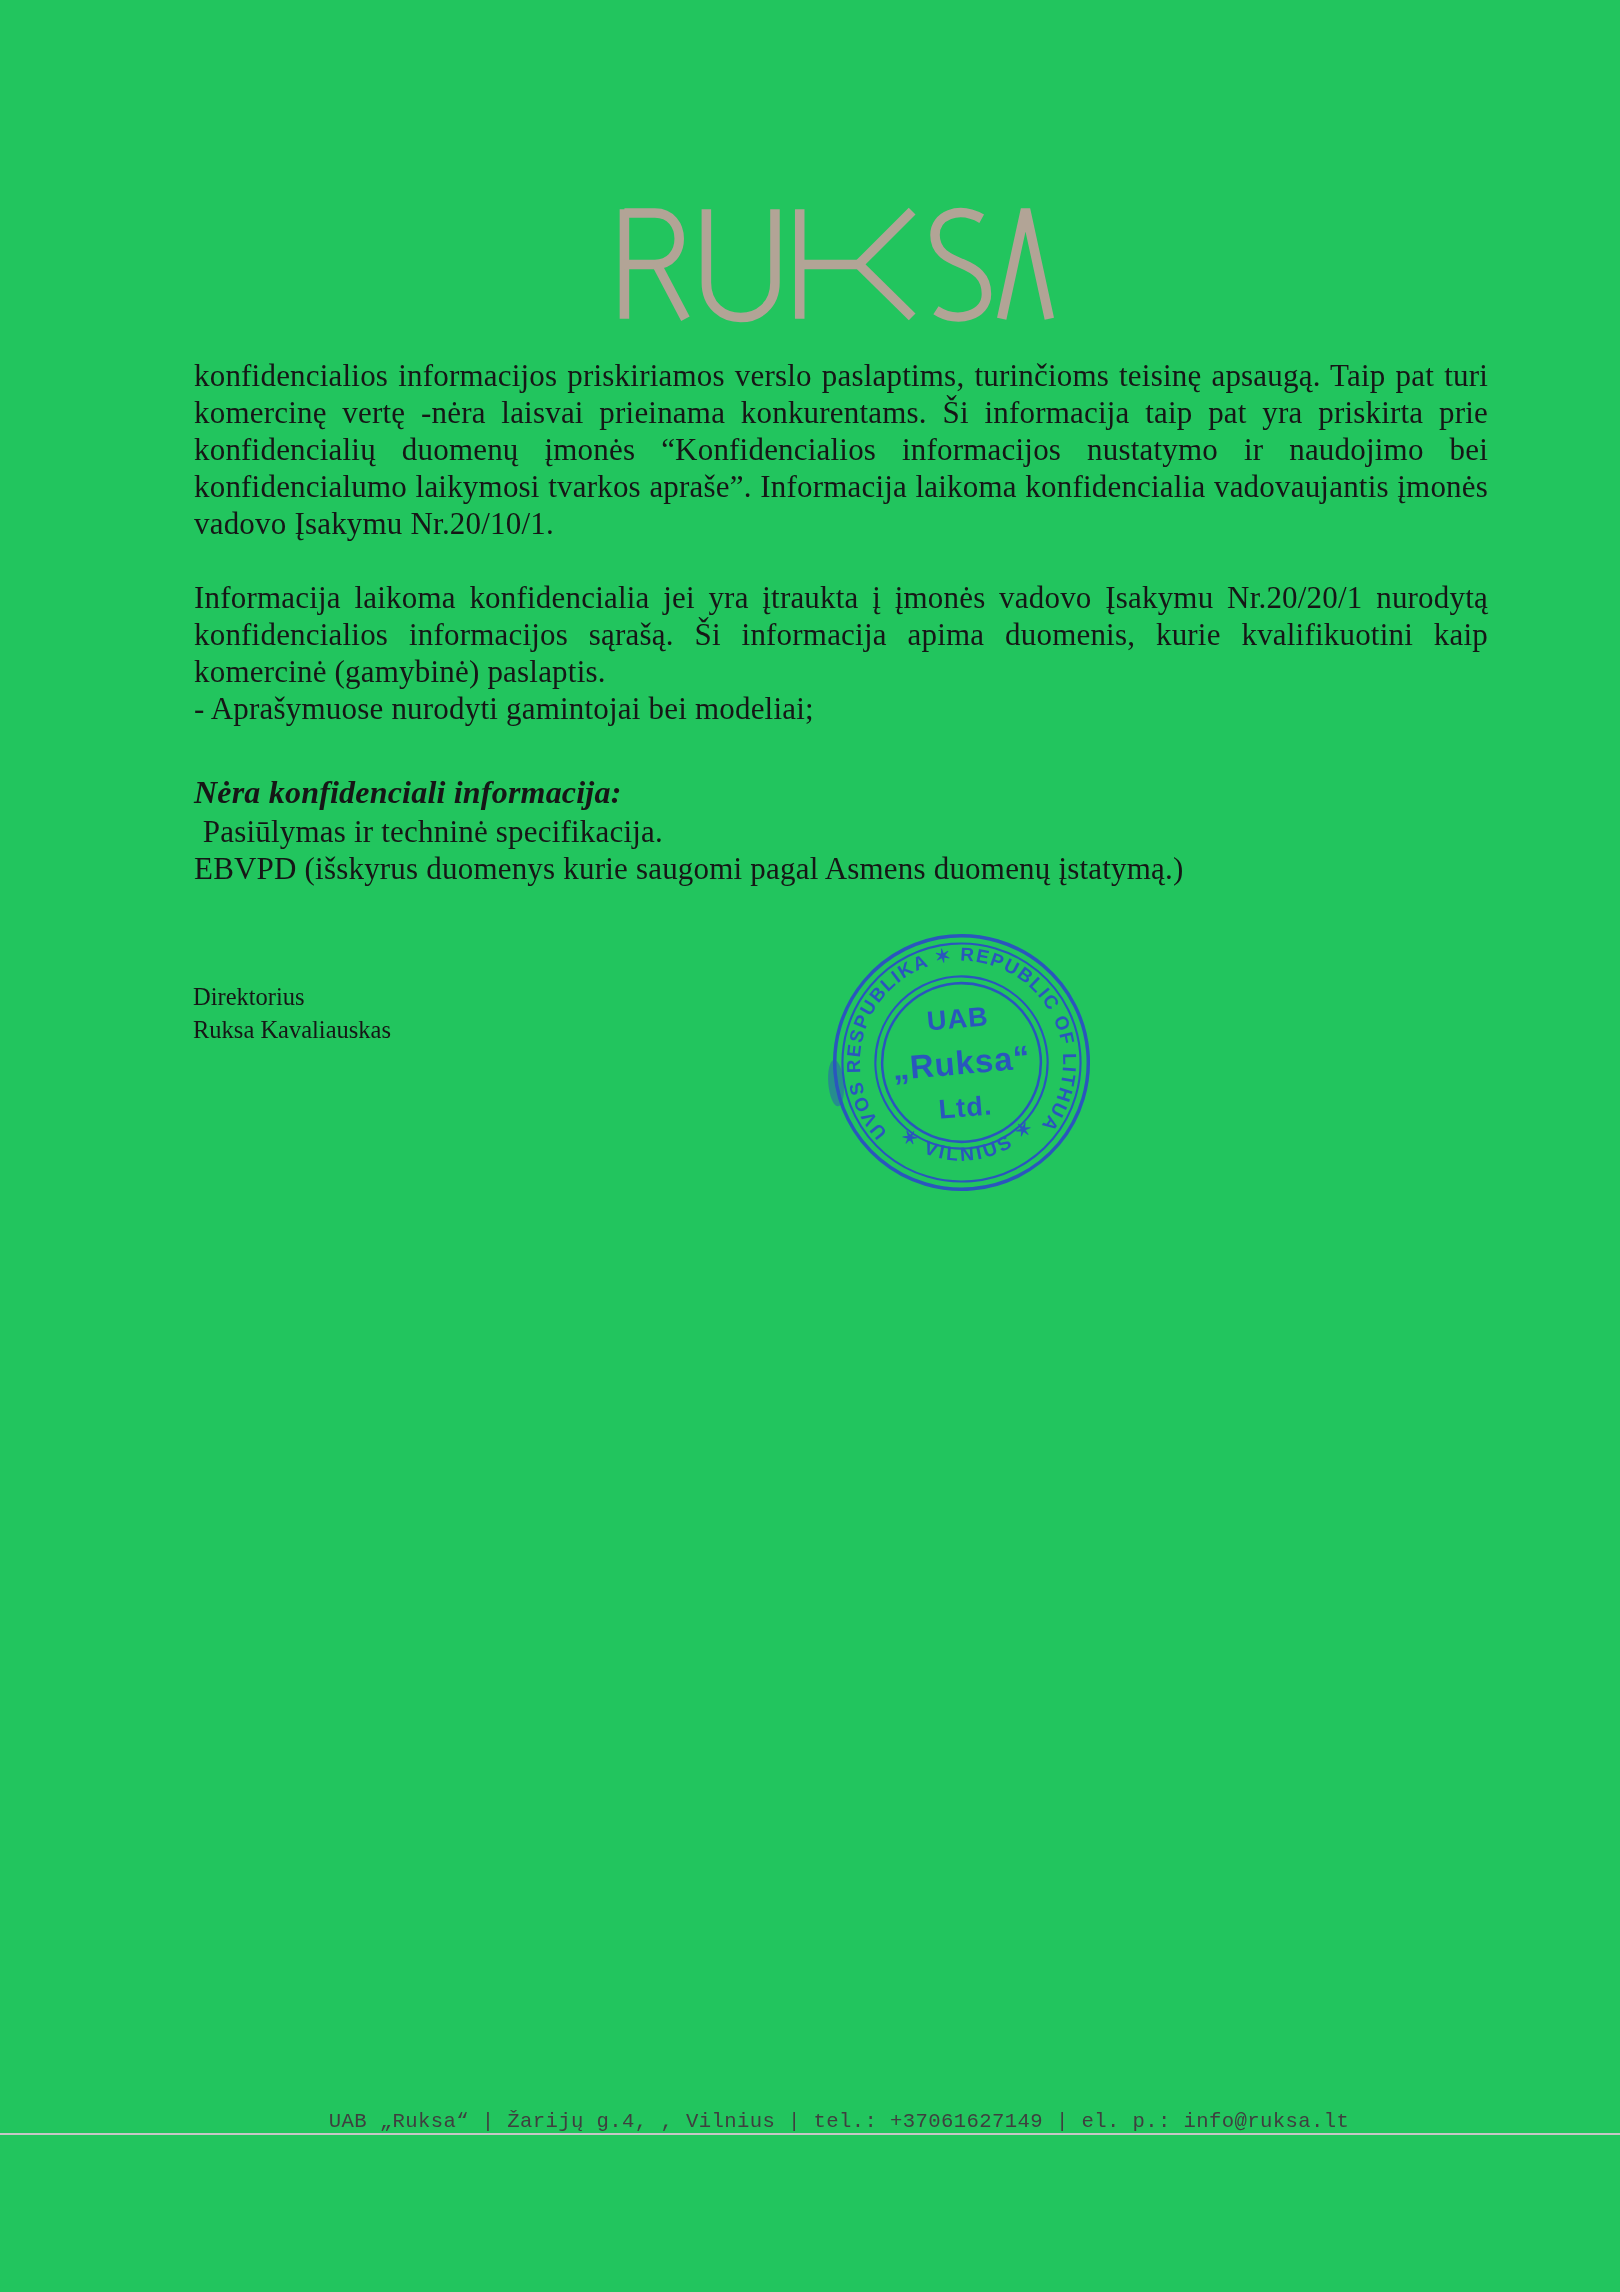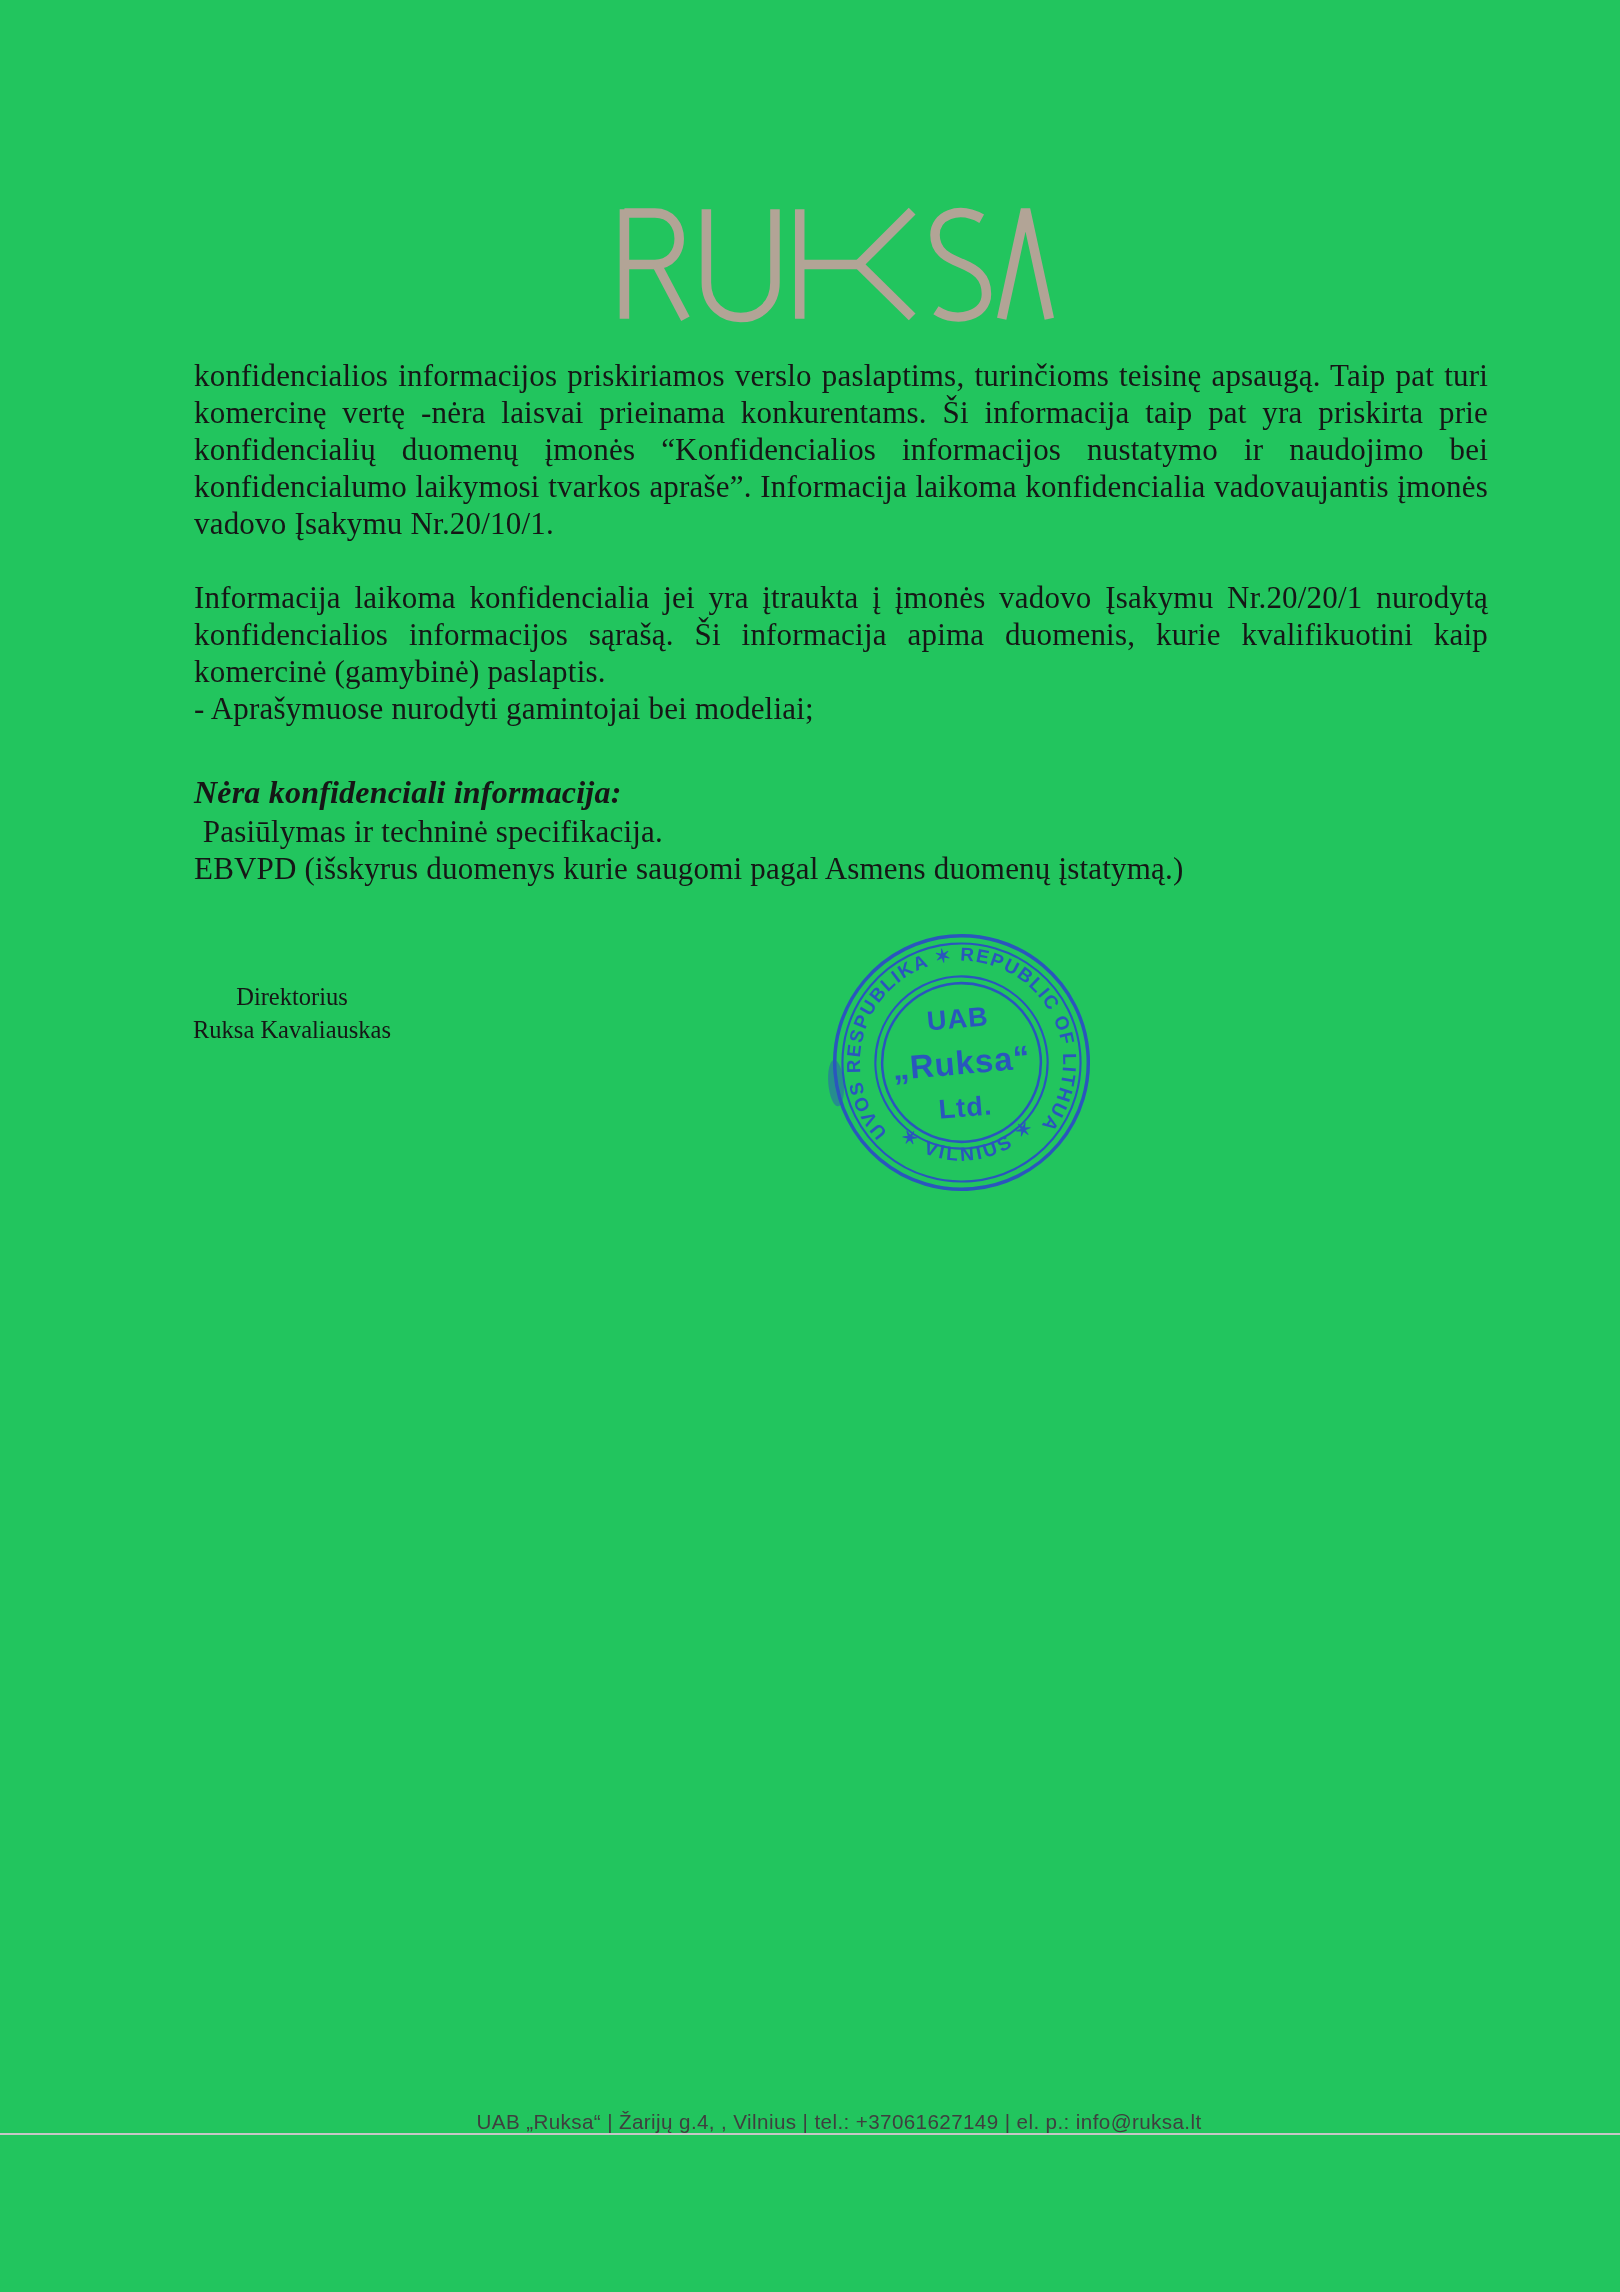--- a/index.html
+++ b/index.html
@@ -28,37 +28,37 @@
     margin-top:45px;
     font-size:32px;line-height:41px;
     font-weight:bold;font-style:italic;
     text-align:left;
   }
   .plain-line{text-align:left;font-family:Liberation Serif, serif;}
   .indent{padding-left:8.8px;}
   
   .signature{
     position:absolute;left:193px;top:980px;
-    font-size:24.5px;line-height:33px;text-align:center;
+    font-size:24.5px;line-height:33px;text-align:left;
   }
   
   .stamp{position:absolute;left:826px;top:927px;width:271px;height:271px;opacity:0.93;}
   .stamp svg{width:100%;height:100%;transform:rotate(-5deg);}
   .stamp-ring-text{font-family:"Liberation Sans",sans-serif;font-weight:bold;font-size:19.5px;letter-spacing:1.6px;}
   .stamp-bottom-text{font-family:"Liberation Sans",sans-serif;font-weight:bold;font-size:20px;letter-spacing:3px;}
   .stamp-center-1{font-family:"Liberation Sans",sans-serif;font-weight:600;font-size:28px;letter-spacing:1px;}
   .stamp-center-2{font-family:"Liberation Sans",sans-serif;font-weight:bold;font-size:34px;letter-spacing:1px;}
   .stamp-center-3{font-family:"Liberation Sans",sans-serif;font-weight:600;font-size:28px;letter-spacing:1px;}
   
   .footer-rule{position:absolute;left:0;top:2133px;width:1620px;height:2px;background:#c6c6c6;}
   .footer{
     position:absolute;left:50%;top:2107px;
     transform:translateX(calc(-50% + 29px));
     text-align:left;white-space:nowrap;
-    font-family:Liberation Sans, sans-serif;
+    font-family:Liberation Mono, monospace;
     font-size:20.6px;line-height:29px;color:#3f3f3f;letter-spacing:0.4px;
   }
 </style>
 </head>
 <body>
 
 <div class="page">
 
   <div class="logo">
     <svg viewBox="0 0 465 126">

